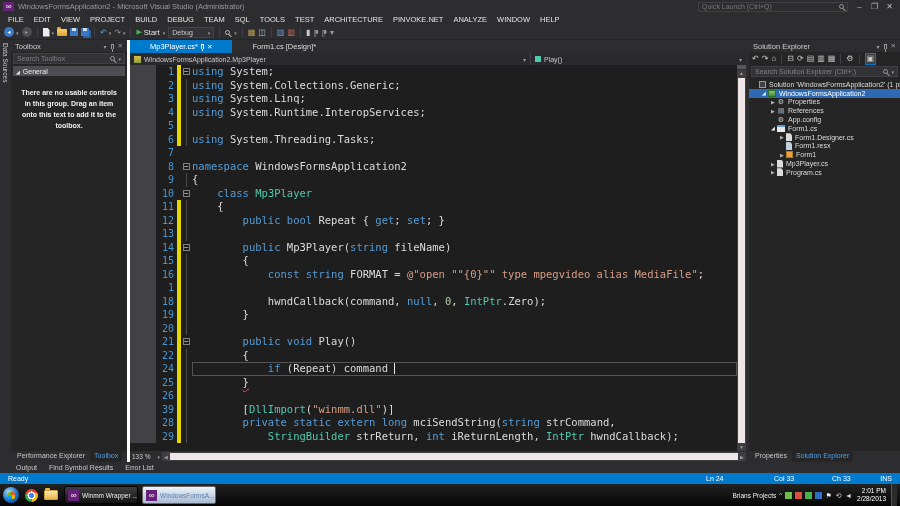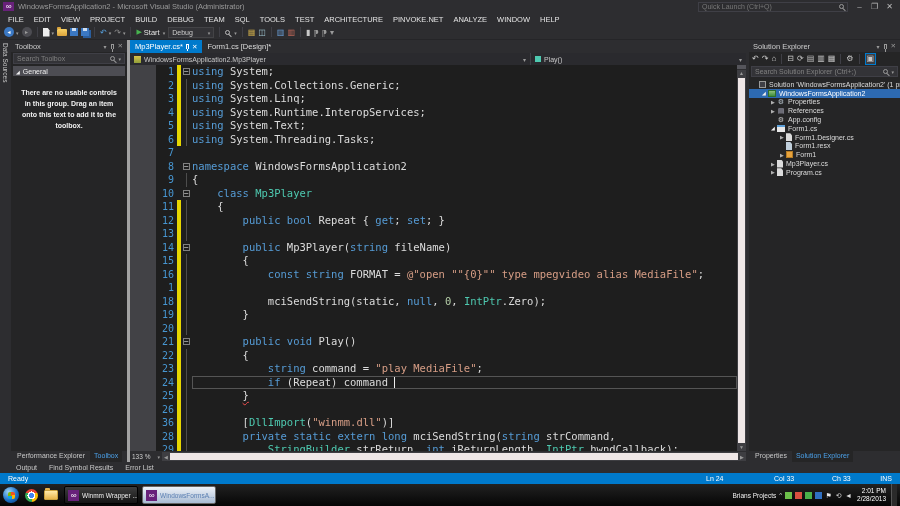--- a/index.html
+++ b/index.html
@@ -39,41 +39,41 @@
 .i-lens::after{content:"";position:absolute;right:-3px;bottom:-2px;width:4px;height:1px;background:#b8b8b8;transform:rotate(45deg)}
 .start-btn{display:inline-flex;align-items:center;gap:2px;color:#e4e4e4;font-size:7.5px}
 .play-glyph{color:#47b34f;font-size:7px}
 .combo{width:46px;height:11px;background:#333337;border:1px solid #434346;display:flex;align-items:center;justify-content:space-between;padding:0 3px;font-size:7px;color:#ccc}
 
 
 .main{flex:1;display:flex;min-height:0}
 .leftstrip{width:11px;background:#2d2d30;display:flex;flex-direction:column;align-items:center;padding-top:3px}
 .vtab{writing-mode:vertical-rl;font-size:6.5px;color:#c8c8c8;white-space:nowrap}
 
-.toolbox-col{width:119px;display:flex;flex-direction:column;background:#252526;border-right:3px solid #a3a3a3}
+.toolbox-col{width:119px;display:flex;flex-direction:column;background:#252526;border-right:3px solid #ffffff}
 .panel-title{height:12px;display:flex;align-items:center;padding:0 4px;color:#ccc;font-size:7.5px;background:#2d2d30;gap:2px}
 .pt-icons{margin-left:auto;display:flex;gap:4px;align-items:center;color:#999;font-size:7px}
 .pt-dd::after{content:"▾";font-size:6px}
 .pt-pin{width:3px;height:5px;border:1px solid #999;border-bottom:none;position:relative;display:inline-block}
 .pt-pin::after{content:"";position:absolute;left:0;bottom:-3px;width:1px;height:3px;background:#999}
 .pt-x::after{content:"✕";font-size:6.5px}
 .search-row{height:11px;margin:1px 2px;background:#333337;border:1px solid #3f3f46;display:flex;align-items:center;justify-content:space-between;padding:0 3px;color:#808080;font-size:7px}
 .search-right{display:flex;align-items:center;gap:2px}
 .group-header{height:10px;background:#4d4d53;color:#f1f1f1;font-size:7px;display:flex;align-items:center;gap:3px;padding:0 3px;margin:1px 2px 0}
 .gh-arrow::before{content:"◢";font-size:5px;color:#f1f1f1}
 .toolbox-msg{padding:12px 7px;color:#f1f1f1;font-size:7px;font-weight:bold;text-align:center;line-height:1.55}
 
 .bottom-tabs{height:11px;display:flex;gap:1px;background:#2d2d30;padding-left:2px;align-items:stretch}
 .btab{padding:1px 4px 0;font-size:7px;color:#c8c8c8;white-space:nowrap}
 .btab.active{background:#252526;color:#4ba0e8}
 
 
 .editor-col{flex:1;display:flex;flex-direction:column;min-width:0;background:#1e1e1e}
 .tabstrip{height:13px;display:flex;background:#2d2d30;align-items:stretch}
-.etab{display:flex;align-items:center;gap:3px;padding:0 5px;font-size:7.5px;color:#dcdcdc}
+.etab{display:flex;align-items:center;gap:3px;padding:0 20px;font-size:7.5px;color:#dcdcdc}
 .etab.active{background:#007acc;color:#fff}
 .tab-pin{width:3px;height:5px;border:1px solid #fff;border-bottom:none;position:relative;display:inline-block}
 .tab-pin::after{content:"";position:absolute;left:0;bottom:-2px;width:1px;height:2px;background:#fff}
 .tab-x::after{content:"✕";font-size:6.5px;color:#fff}
 .breadcrumb{height:12px;background:#2a2a2e;display:flex;align-items:center;font-size:7px;color:#c8c8c8}
 .bc-left{flex:1;display:flex;align-items:center;gap:3px;padding:0 4px;border-right:1px solid #3f3f46;height:100%}
 .bc-right{width:215px;display:flex;align-items:center;gap:3px;padding:0 4px;height:100%}
 .bc-ico{width:7px;height:7px;background:linear-gradient(#d9c24a,#8f9e3a);flex:none}
 .bc-cube{width:6px;height:6px;background:#4ec9b0;flex:none}
 .bc-dd{margin-left:auto;color:#999;font-size:6px}
@@ -362,21 +362,20 @@
               </span>
               <span class="codecell"><span class="tk-k">using</span><span class="tk-p"> System.Runtime.InteropServices;</span></span>
             </div>
             <div class="cl">
               <span class="lm"></span>
               <span class="ln">5</span>
               <span class="chg on"></span>
               <span class="fold">
                 <span class="fline"></span>
               </span>
-              <span class="codecell"><span class="tk-k">using</span><span class="tk-p"> System.Text;</span></span>
             </div>
             <div class="cl">
               <span class="lm"></span>
               <span class="ln">6</span>
               <span class="chg on"></span>
               <span class="fold">
                 <span class="fline"></span>
               </span>
               <span class="codecell"><span class="tk-k">using</span><span class="tk-p"> System.Threading.Tasks;</span></span>
             </div>
@@ -476,21 +475,21 @@
                 <span class="fline"></span>
               </span>
             </div>
             <div class="cl">
               <span class="lm"></span>
               <span class="ln">18</span>
               <span class="chg on"></span>
               <span class="fold">
                 <span class="fline"></span>
               </span>
-              <span class="codecell"><span class="tk-p">            mciSendString(static, </span><span class="tk-k">null</span><span class="tk-p">, </span><span class="tk-num">0</span><span class="tk-p">, </span><span class="tk-t">IntPtr</span><span class="tk-p">.Zero);</span></span>
+              <span class="codecell"><span class="tk-p">            hwndCallback(command, </span><span class="tk-k">null</span><span class="tk-p">, </span><span class="tk-num">0</span><span class="tk-p">, </span><span class="tk-t">IntPtr</span><span class="tk-p">.Zero);</span></span>
             </div>
             <div class="cl">
               <span class="lm"></span>
               <span class="ln">19</span>
               <span class="chg on"></span>
               <span class="fold">
                 <span class="fline"></span>
               </span>
               <span class="codecell"><span class="tk-p">        }</span></span>
             </div>
@@ -514,29 +513,20 @@
             </div>
             <div class="cl">
               <span class="lm"></span>
               <span class="ln">22</span>
               <span class="chg on"></span>
               <span class="fold">
                 <span class="fline"></span>
               </span>
               <span class="codecell"><span class="tk-p">        {</span></span>
             </div>
-            <div class="cl">
-              <span class="lm"></span>
-              <span class="ln">23</span>
-              <span class="chg on"></span>
-              <span class="fold">
-                <span class="fline"></span>
-              </span>
-              <span class="codecell"><span class="tk-p">            </span><span class="tk-k">string</span><span class="tk-p"> command = </span><span class="tk-s">"play MediaFile"</span><span class="tk-p">;</span></span>
-            </div>
             <div class="cl cur">
               <span class="lm"></span>
               <span class="ln">24</span>
               <span class="chg on"></span>
               <span class="fold">
                 <span class="fline"></span>
               </span>
               <span class="codecell"><span class="tk-p">            </span><span class="tk-k">if</span><span class="tk-p"> (Repeat) command </span><span class="caret"></span></span>
             </div>
             <div class="cl">
@@ -552,21 +542,21 @@
               <span class="lm"></span>
               <span class="ln">26</span>
               <span class="chg on"></span>
               <span class="fold">
                 <span class="fline"></span>
               </span>
               <span class="codecell"></span>
             </div>
             <div class="cl">
               <span class="lm"></span>
-              <span class="ln">36</span>
+              <span class="ln">39</span>
               <span class="chg on"></span>
               <span class="fold">
                 <span class="fline"></span>
               </span>
               <span class="codecell"><span class="tk-p">        [</span><span class="tk-t">DllImport</span><span class="tk-p">(</span><span class="tk-s">"winmm.dll"</span><span class="tk-p">)]</span></span>
             </div>
             <div class="cl">
               <span class="lm"></span>
               <span class="ln">28</span>
               <span class="chg on"></span>

